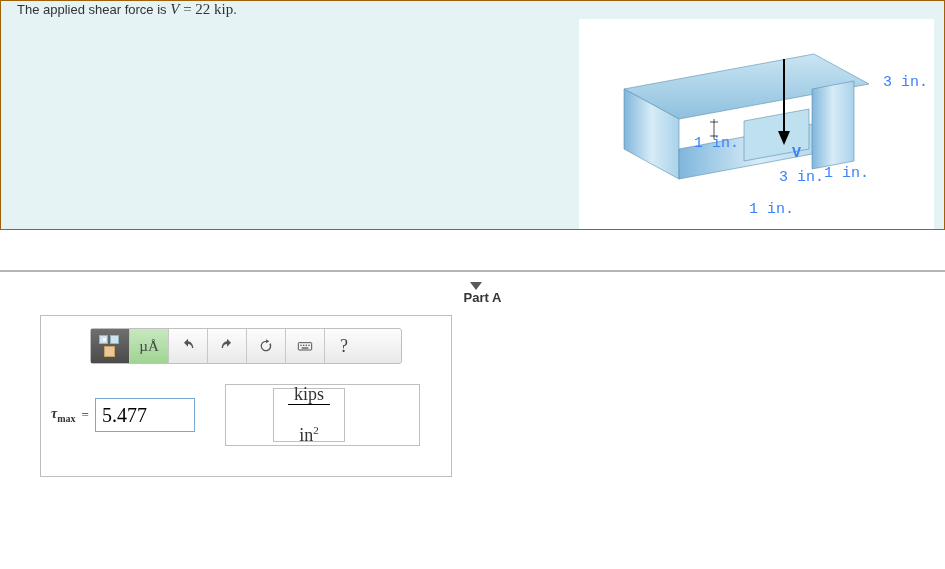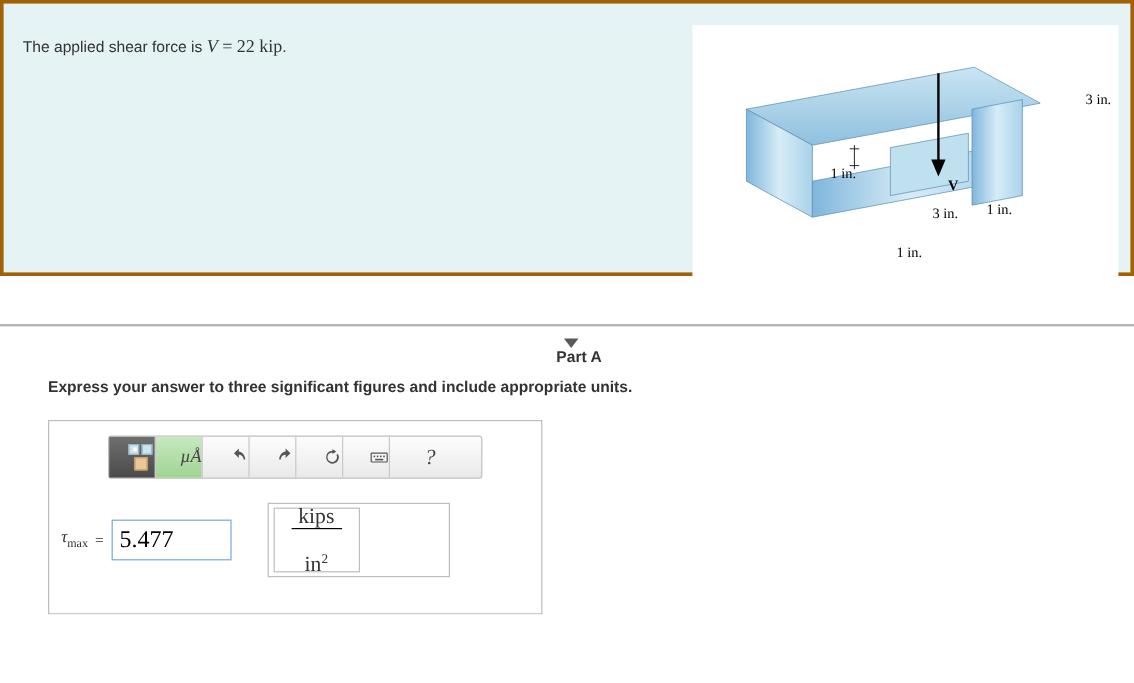--- a/index.html
+++ b/index.html
@@ -4,45 +4,45 @@
 <style>
   body {
     margin:0;
     font-family: Arial, Helvetica, sans-serif;
     font-size:13px;
     color:#333;
     background:#fff;
   }
   .problem-header {
     background:#e5f3f5;
-    border:3px solid #a16207;
-    padding:28px 16px 12px 16px;
+    border:1px solid #a16207;
+    padding:0 16px 12px 16px;
     position:relative;
     min-height:230px;
     box-sizing:border-box;
   }
   .problem-text {
     font-size:13px;
   }
   .problem-text i.var { font-style:italic; font-family:'Times New Roman',serif; font-size:15px;}
   .problem-text .eq { font-family:'Times New Roman',serif; font-size:15px;}
   .figure-box {
     position:absolute;
     right:10px;
     top:18px;
     width:355px;
     height:210px;
     background:#fff;
   }
   
   .fig-dim {
-    font-family:Liberation Serif, serif;
-    font-size:12px;
+    font-family:Liberation Mono, monospace;
+    font-size:15px;
     position:absolute;
-    color:#000000;
+    color:#3b82f6;
   }
   
   .part-row {
     margin-top:40px;
     border-top:2px solid #b5b5b5;
     padding:10px 0 10px 20px;
     display:flex;
     align-items:center;
     font-weight:bold;
     flex-direction:column;
@@ -81,25 +81,24 @@
     height:34px;
     display:flex;
     align-items:stretch;
   }
   .tb-btn {
     flex:0 0 auto;
     width:38px;
     border-right:1px solid #c8c8c8;
     display:flex;
     align-items:center;
-    justify-content:flex-end;
+    justify-content:center;
     font-size:14px;
     color:#444;
     position:relative;
-    font-style:italic;
   }
   .tb-btn:last-child{border-right:none;}
   .tb-btn.dark {
     background:linear-gradient(#6f6f6f,#4a4a4a);
     color:#fff;
   }
   .tb-btn.muA {
     background:linear-gradient(#c8e8c0,#9fd492);
     font-family:'Times New Roman',serif;
     font-size:15px;
@@ -122,20 +121,21 @@
   
   .answer-row{
     display:flex;
     align-items:center;
     margin-left:10px;
   }
   .tau {
     font-family:'Times New Roman',serif;
     font-style:italic;
     font-size:14px;
+    font-weight:bold;
   }
   .tau sub{font-size:10px;font-style:normal;}
   .eqsign{margin:0 6px;font-family:'Times New Roman',serif;}
   .val-input{
     border:1px solid #7aa7d6;
     background:#fff;
     height:34px;
     width:100px;
     font-size:20px;
     font-family:'Times New Roman',serif;
@@ -144,20 +144,21 @@
     outline:none;
   }
   .unit-box{
     border:1px solid #bfbfbf;
     margin-left:30px;
     width:150px;
     height:60px;
     display:flex;
     align-items:center;
     justify-content:flex-start;
+    padding-left:43px;
   }
   .unit-inner{
     border:1px solid #bfbfbf;
     margin-left:4px;
     width:70px;
     height:52px;
     display:flex;
     align-items:center;
     justify-content:center;
   }
@@ -232,21 +233,20 @@
     <span class="fig-dim" style="left:213px;top:126px;font-weight:bold;">V</span>
   </div>
 </div>
 
 <div class="part-row">
   <div class="tri"></div>
   <span>Part A</span>
 </div>
 
 <div class="part-body">
-  <div class="instr2">Express your answer to three significant figures and include appropriate units.</div>
 
   <div class="answer-widget">
     <div class="toolbar">
       <div class="tb-btn dark">
         <div class="tile-grid">
           <div class="t t1">
               <div class="dot"></div>
             </div>
           <div class="t t2"></div>
           <div class="t t3"></div>

